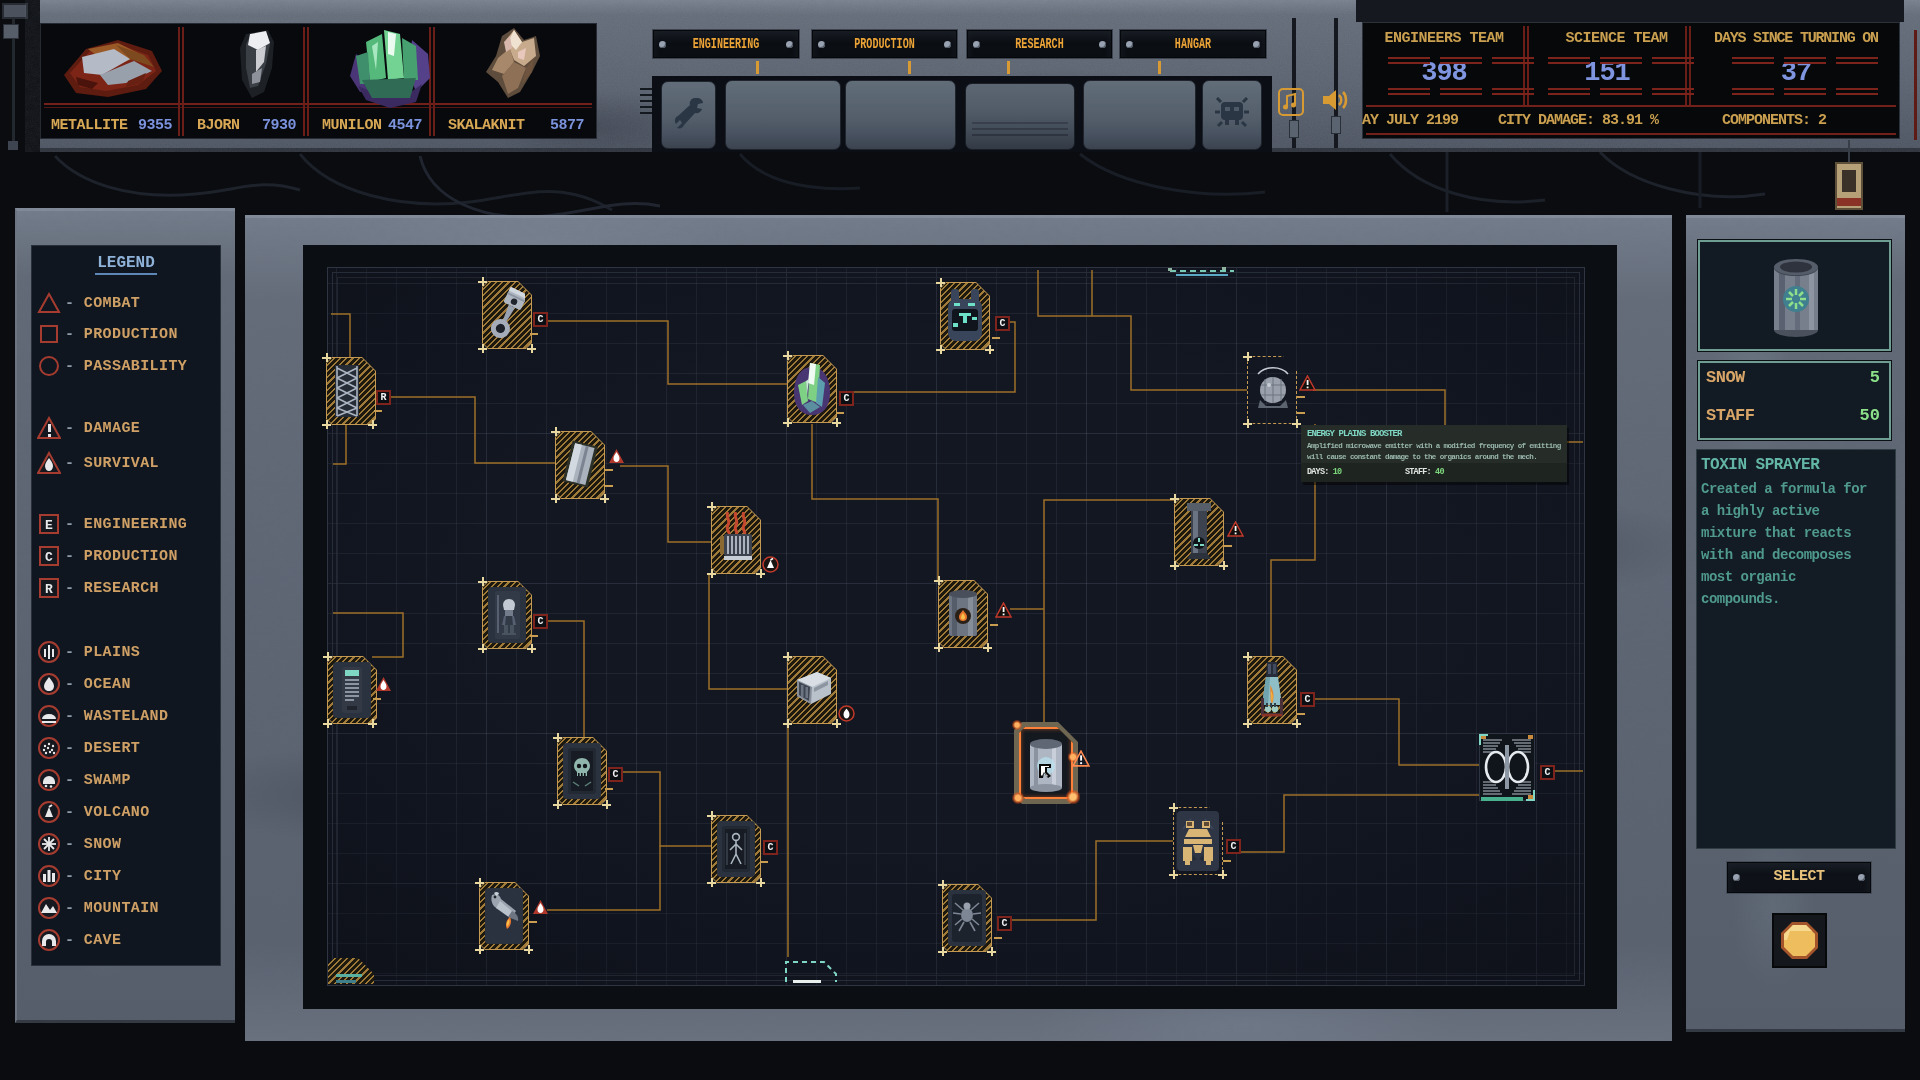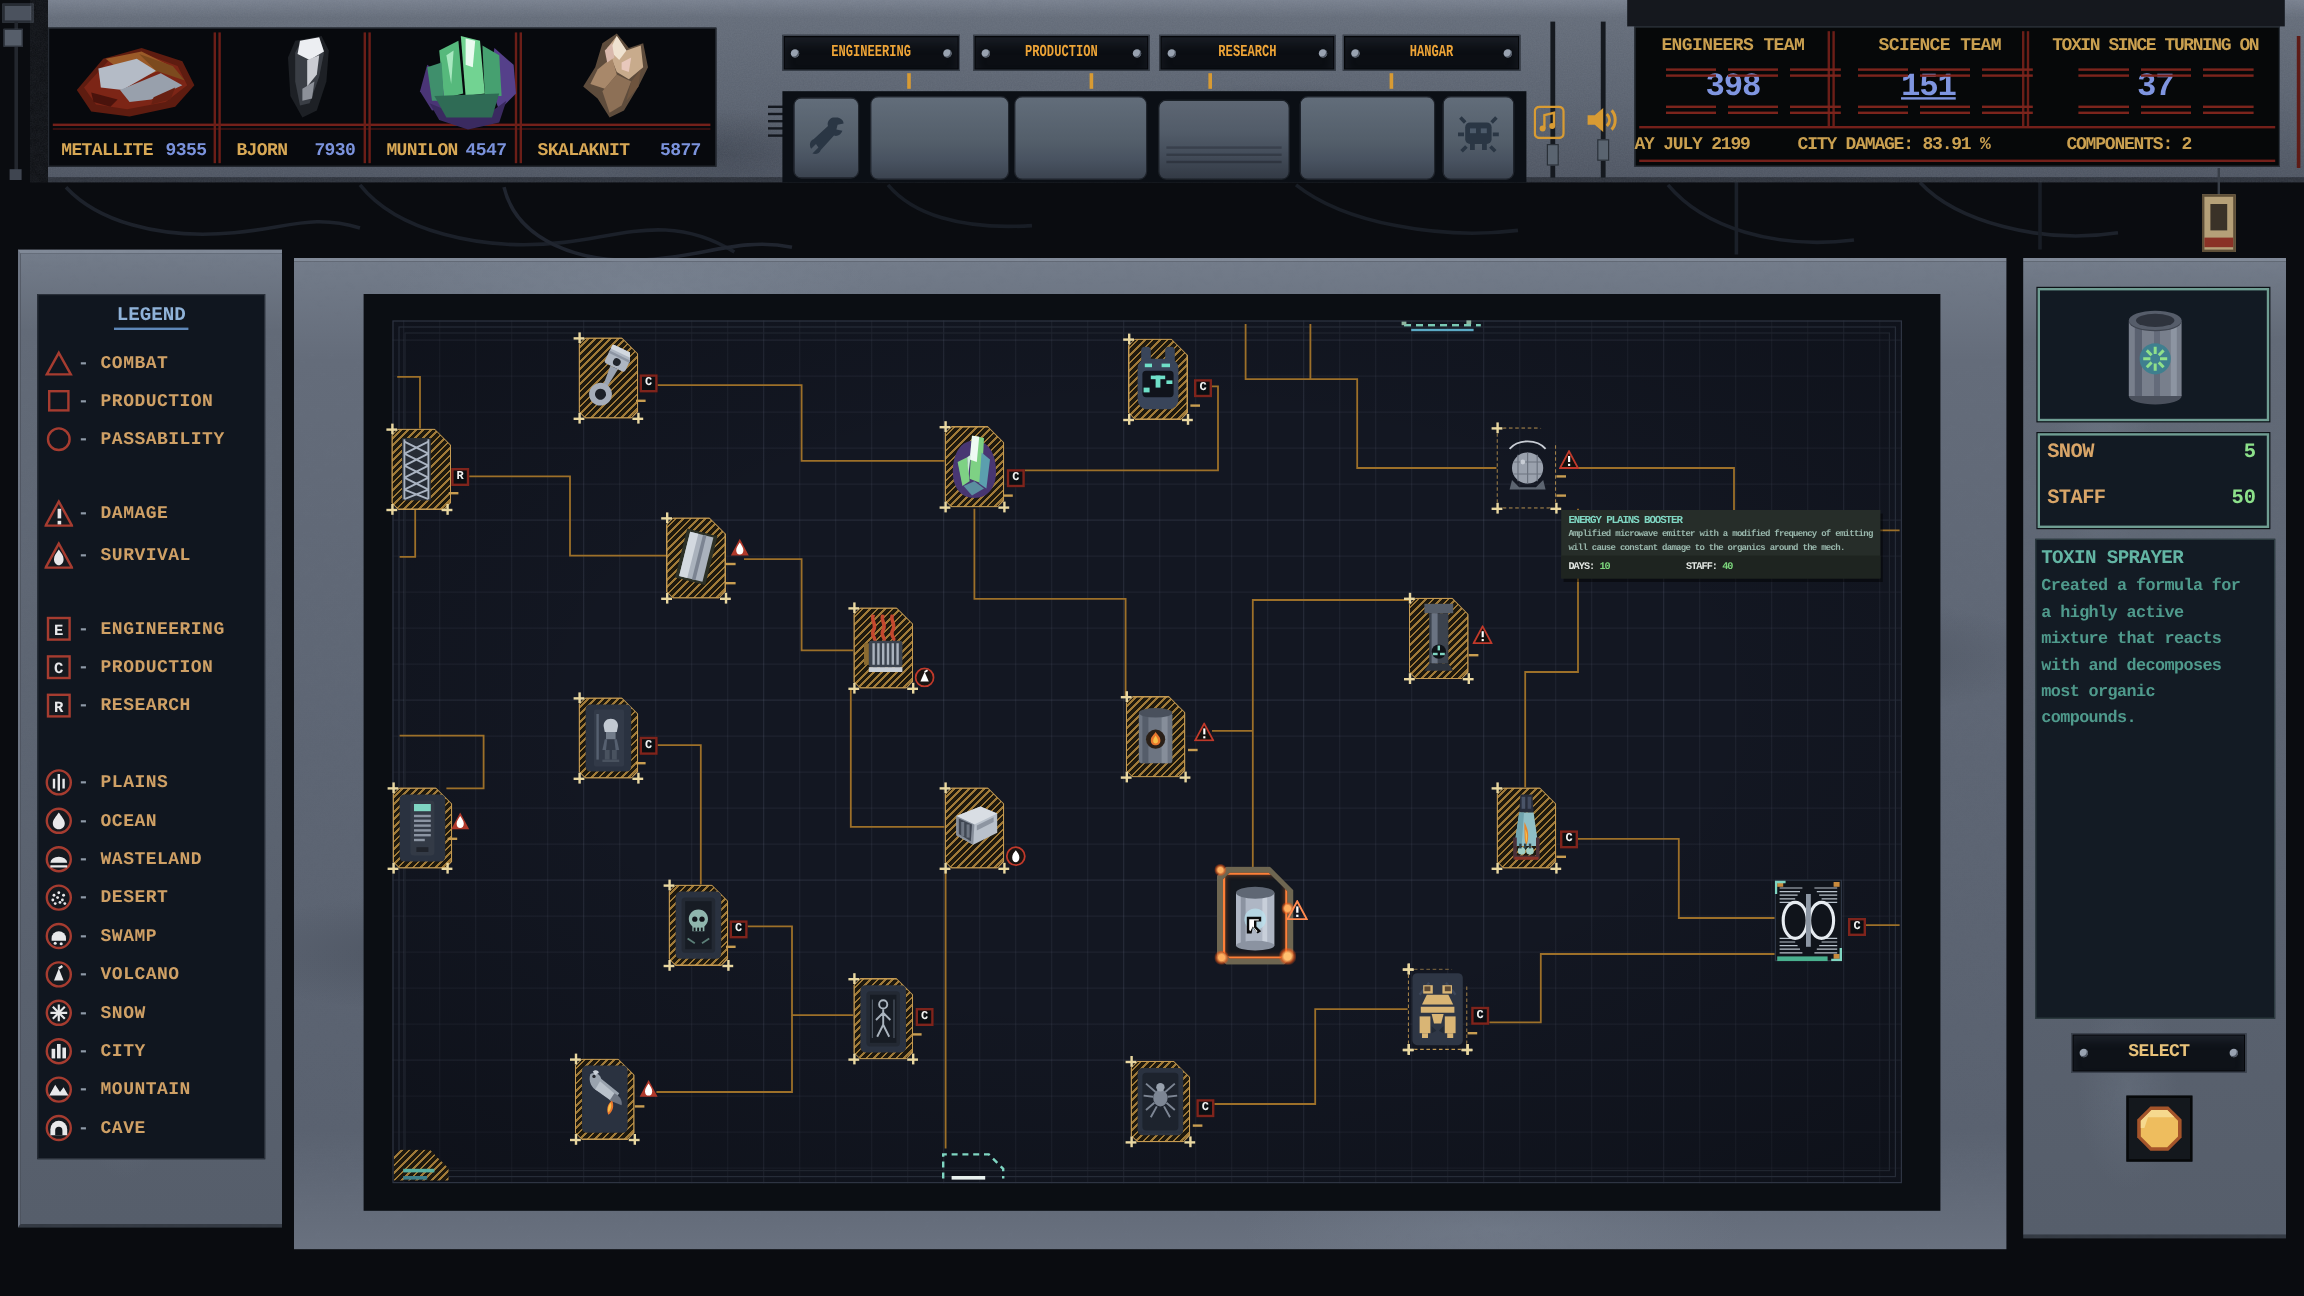--- a/index.html
+++ b/index.html
@@ -211,29 +211,29 @@
   <polygon points="3,10 9,10 16,4 16,24 9,18 3,18" fill="#d89b33"></polygon>
   <path d="M19,9 C22,12 22,16 19,19 M23,6 C27,10 27,18 23,22" stroke="#d89b33" stroke-width="2.5" fill="none"></path>
 </svg>
 
 <div class="abs" style="left:1356px;top:0;width:548px;height:22px;background:#15181e;"></div>
 
 <div class="abs" style="left:1362px;top:22px;width:538px;height:117px;background:#060809;border:1px solid #2c323b;"></div>
 
 <div class="abs" style="left:1366px;top:30px;width:156px;text-align:center;color:#caa050;font:bold 15px 'Liberation Mono';letter-spacing:-0.5px;">ENGINEERS TEAM</div>
 <div class="abs" style="left:1530px;top:30px;width:173px;text-align:center;color:#caa050;font:bold 15px 'Liberation Mono';letter-spacing:-0.5px;">SCIENCE TEAM</div>
-<div class="abs" style="left:1692px;top:30px;width:208px;text-align:center;color:#caa050;font:bold 15px 'Liberation Mono';letter-spacing:-1.2px;">TOXIN SINCE TURNING ON</div>
+<div class="abs" style="left:1692px;top:30px;width:208px;text-align:center;color:#caa050;font:bold 15px 'Liberation Mono';letter-spacing:-1.2px;">DAYS SINCE TURNING ON</div>
 
 <div class="abs" style="left:1523px;top:26px;width:2px;height:80px;background:#6b1e18;"></div>
 <div class="abs" style="left:1527px;top:26px;width:2px;height:80px;background:#6b1e18;"></div>
 <div class="abs" style="left:1685px;top:26px;width:2px;height:80px;background:#6b1e18;"></div>
 <div class="abs" style="left:1689px;top:26px;width:2px;height:80px;background:#6b1e18;"></div>
 
 <div class="abs" style="left:1366px;top:58px;width:156px;text-align:center;color:#7f95e0;font:bold 27px 'Liberation Mono';letter-spacing:-1px;">398</div>
-<div class="abs" style="left:1530px;top:58px;width:154px;text-align:center;color:#7f95e0;font:bold 27px 'Liberation Mono';letter-spacing:-1px;text-decoration:underline;">151</div>
+<div class="abs" style="left:1530px;top:58px;width:154px;text-align:center;color:#7f95e0;font:bold 27px 'Liberation Mono';letter-spacing:-1px;">151</div>
 <div class="abs" style="left:1692px;top:58px;width:208px;text-align:center;color:#7f95e0;font:bold 27px 'Liberation Mono';letter-spacing:-1px;">37</div>
 
 <style>.dash{position:absolute;height:8px;background-image:repeating-linear-gradient(90deg,#7c241c 0 42px,transparent 42px 52px),repeating-linear-gradient(90deg,#7c241c 0 42px,transparent 42px 52px);background-size:146px 2px,146px 2px;background-position:0 0,0 5px;background-repeat:no-repeat;}</style>
 <div class="dash" style="left:1388px;top:57px;width:146px;"></div>
 <div class="dash" style="left:1388px;top:88px;width:146px;"></div>
 <div class="dash" style="left:1548px;top:57px;width:146px;"></div>
 <div class="dash" style="left:1548px;top:88px;width:146px;"></div>
 <div class="dash" style="left:1732px;top:57px;width:146px;"></div>
 <div class="dash" style="left:1732px;top:88px;width:146px;"></div>
 

